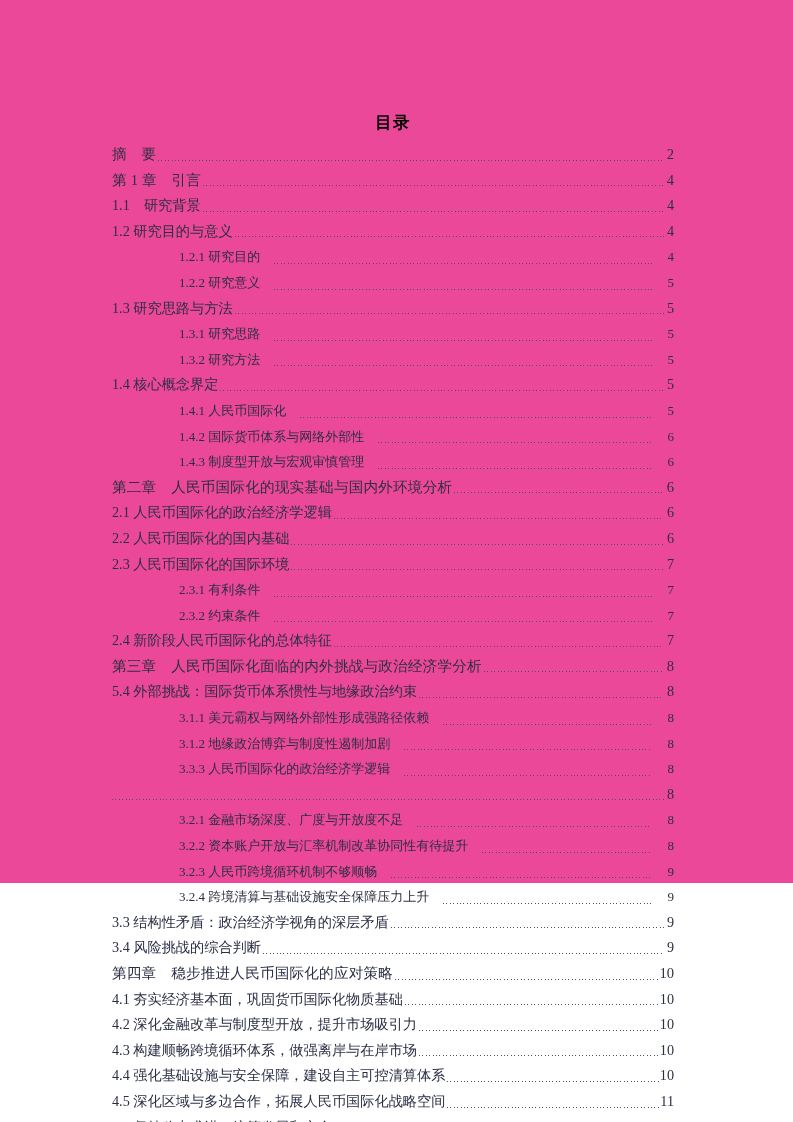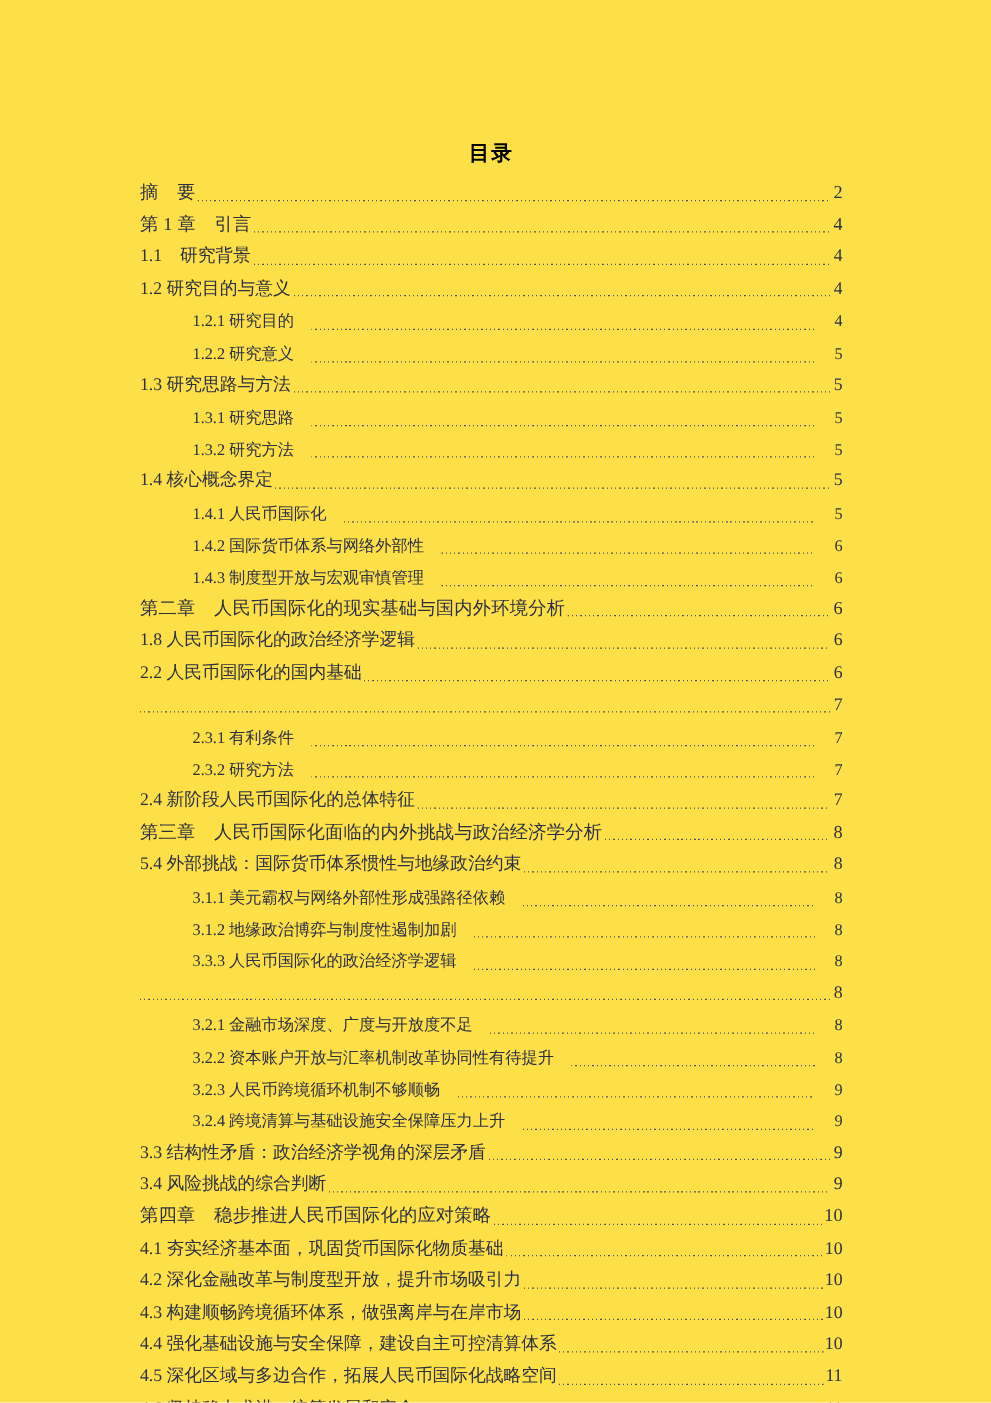--- a/index.html
+++ b/index.html
@@ -9,22 +9,22 @@
   }
   body {
     width: 793px;
     height: 1122px;
     font-family: "Liberation Serif", "DejaVu Serif", serif;
     overflow: hidden;
   }
   .page {
     position: relative;
     width: 793px;
-    height: 1122px;
-    background: #fde047;
+    height: 883px;
+    background: #ec4899;
     box-sizing: border-box;
   }
   .toc-wrap {
     position: absolute;
     left: 112px;
     top: 112px;
     width: 562px;
   }
   .toc-title {
     font-size: 16.5px;
@@ -80,21 +80,21 @@
     padding-left: 1px;
     min-width: 9px;
   }
 
   
   .lvl1 { font-size: 14.6px; margin-left: 0px; }
   .lvl1 .label { letter-spacing: 0.2px; }
   
   .lvl2 { font-size: 14.2px; }
   
-  .lvl3 { font-size: 13.0px; margin-left: 42px; gap: 12px; }
+  .lvl3 { font-size: 13.0px; margin-left: 67px; gap: 12px; }
   .lvl3 .leader::after { bottom: 6px; }
   .lvl2 .leader::after { bottom: 7px; }
 </style>
 </head>
 <body>
 
 <div class="page">
   <div class="toc-wrap">
     <div class="toc-title">目录</div>
     <div class="toc-list" id="toc-list">
@@ -162,40 +162,41 @@
           <span class="label">1.4.3 制度型开放与宏观审慎管理</span>
           <span class="leader"></span>
           <span class="pageno">6</span>
         </div>
         <div class="toc-entry lvl1">
           <span class="label">第二章　人民币国际化的现实基础与国内外环境分析</span>
           <span class="leader"></span>
           <span class="pageno">6</span>
         </div>
         <div class="toc-entry lvl2">
-          <span class="label">1.8 人民币国际化的政治经济学逻辑</span>
+          <span class="label">2.1 人民币国际化的政治经济学逻辑</span>
           <span class="leader"></span>
           <span class="pageno">6</span>
         </div>
         <div class="toc-entry lvl2">
           <span class="label">2.2 人民币国际化的国内基础</span>
           <span class="leader"></span>
           <span class="pageno">6</span>
         </div>
         <div class="toc-entry lvl2">
+          <span class="label">2.3 人民币国际化的国际环境</span>
           <span class="leader"></span>
           <span class="pageno">7</span>
         </div>
         <div class="toc-entry lvl3">
           <span class="label">2.3.1 有利条件</span>
           <span class="leader"></span>
           <span class="pageno">7</span>
         </div>
         <div class="toc-entry lvl3">
-          <span class="label">2.3.2 研究方法</span>
+          <span class="label">2.3.2 约束条件</span>
           <span class="leader"></span>
           <span class="pageno">7</span>
         </div>
         <div class="toc-entry lvl2">
           <span class="label">2.4 新阶段人民币国际化的总体特征</span>
           <span class="leader"></span>
           <span class="pageno">7</span>
         </div>
         <div class="toc-entry lvl1">
           <span class="label">第三章　人民币国际化面临的内外挑战与政治经济学分析</span>

